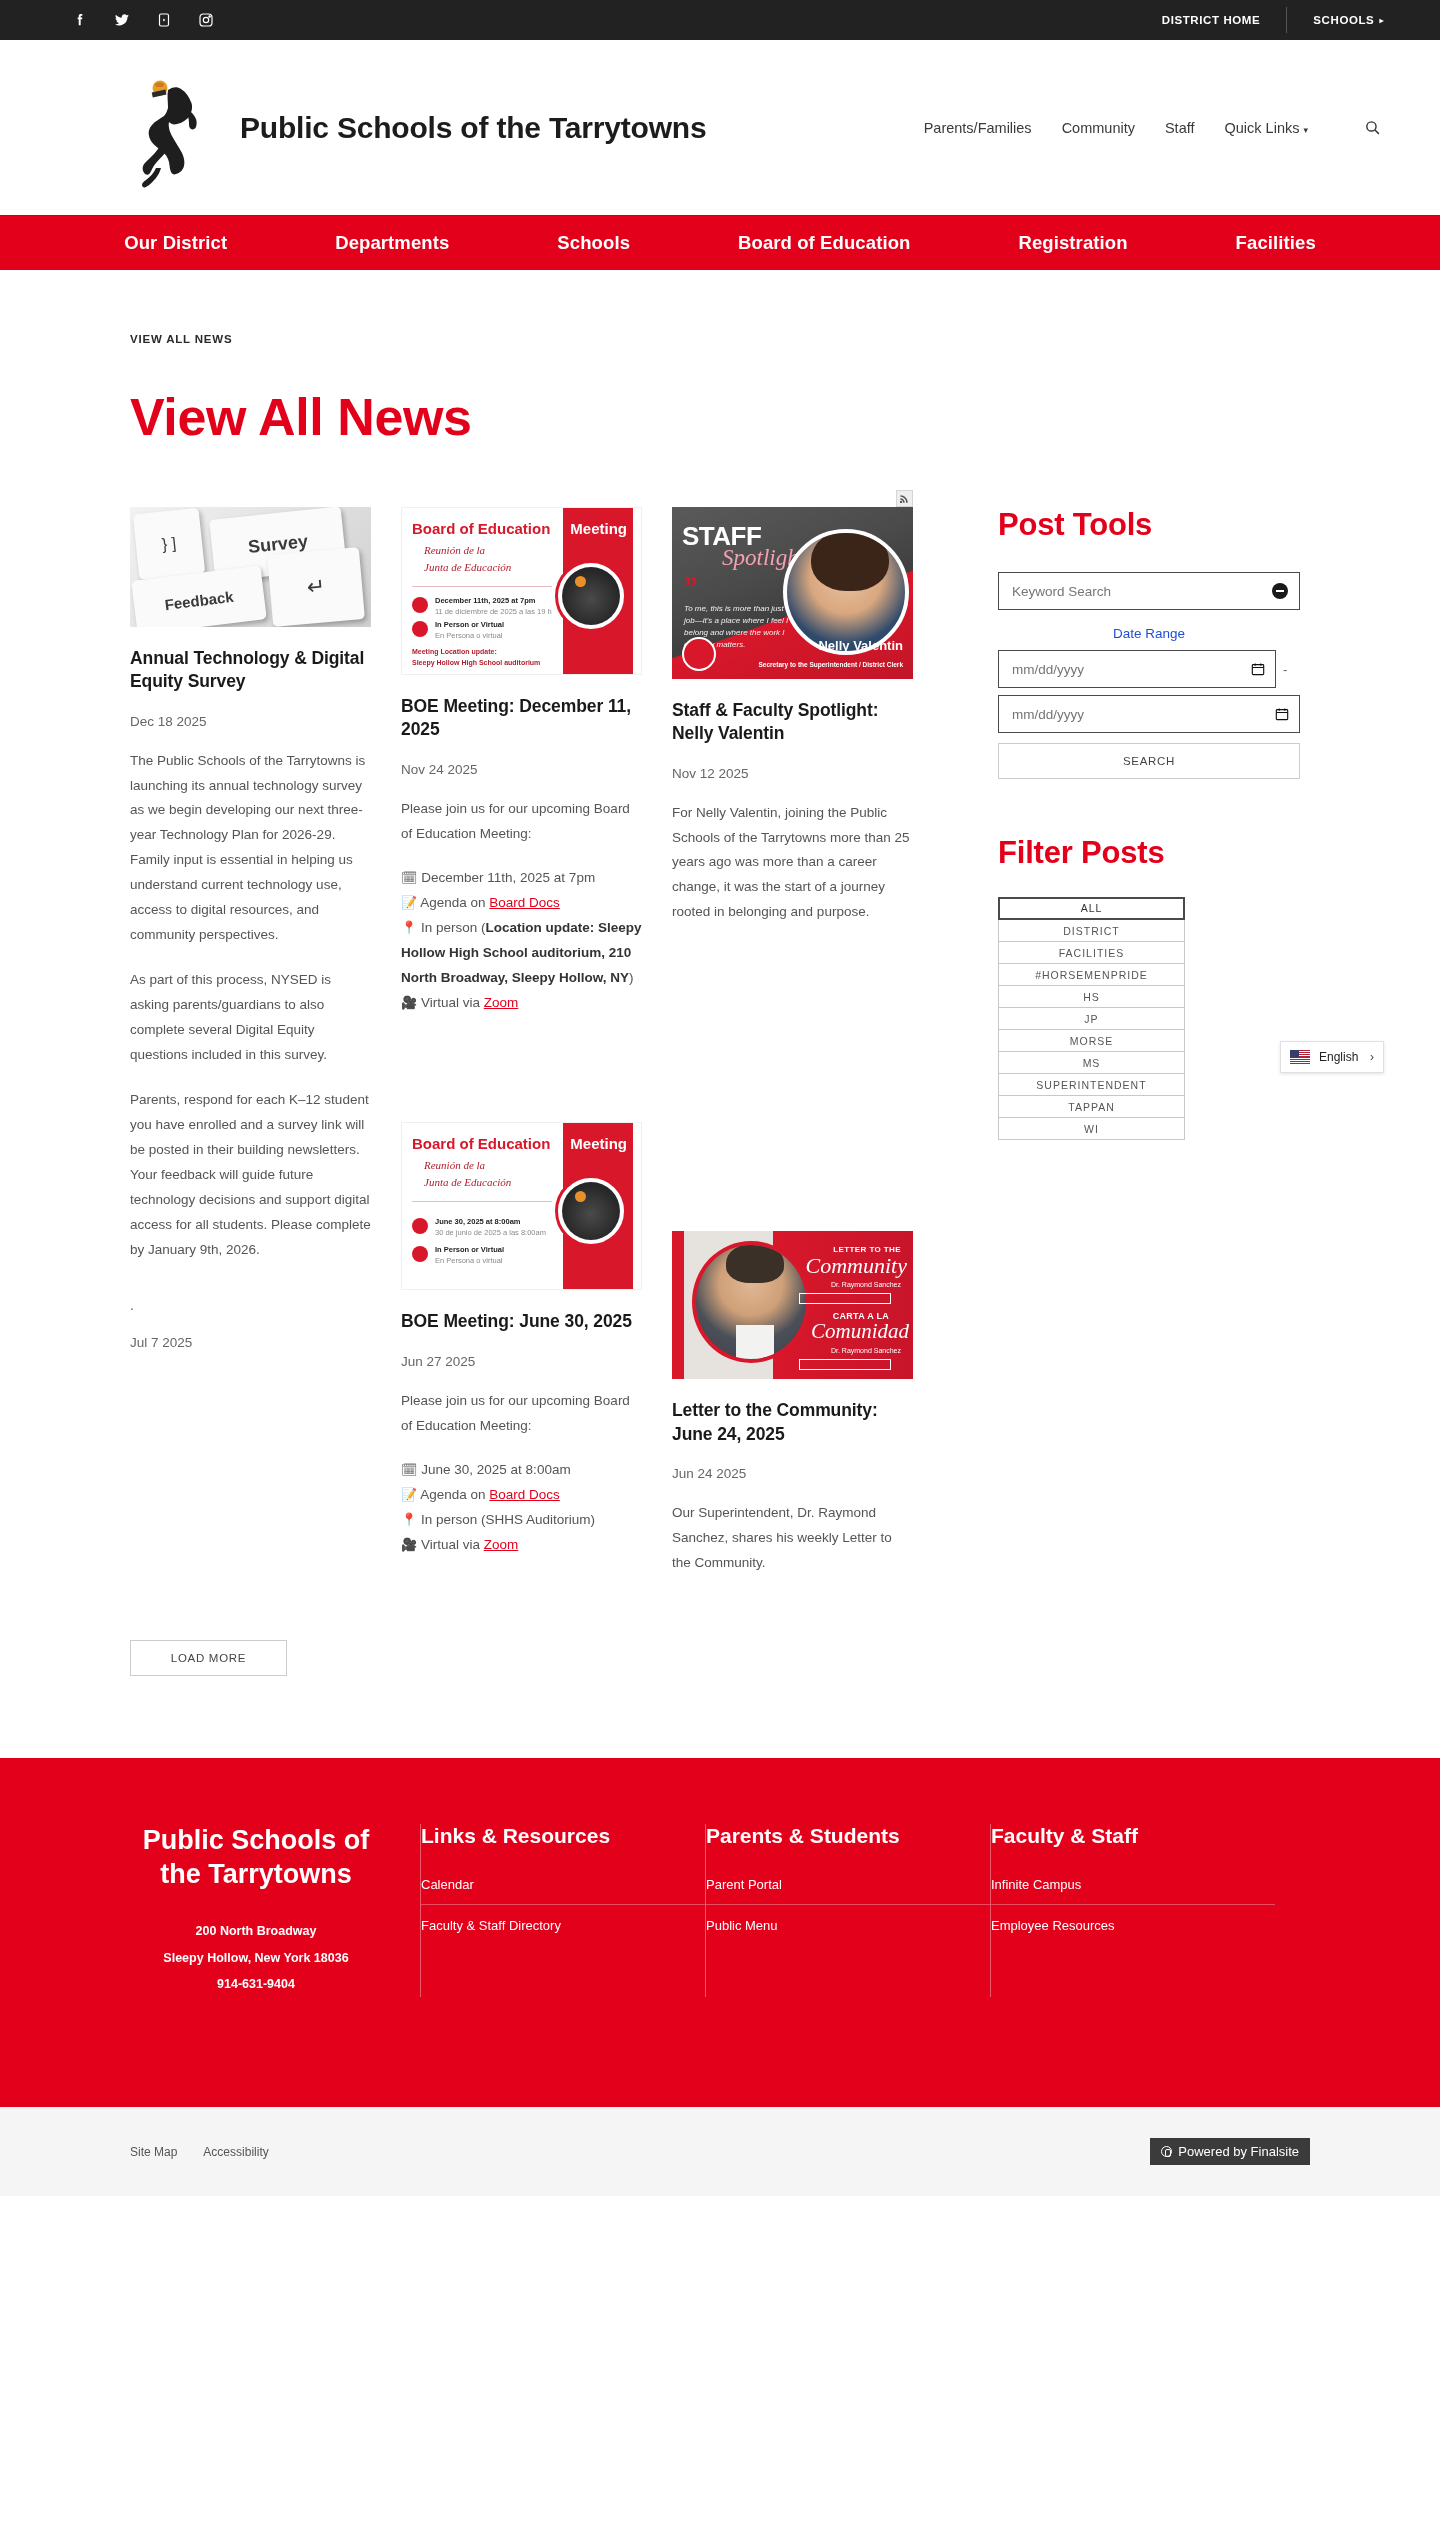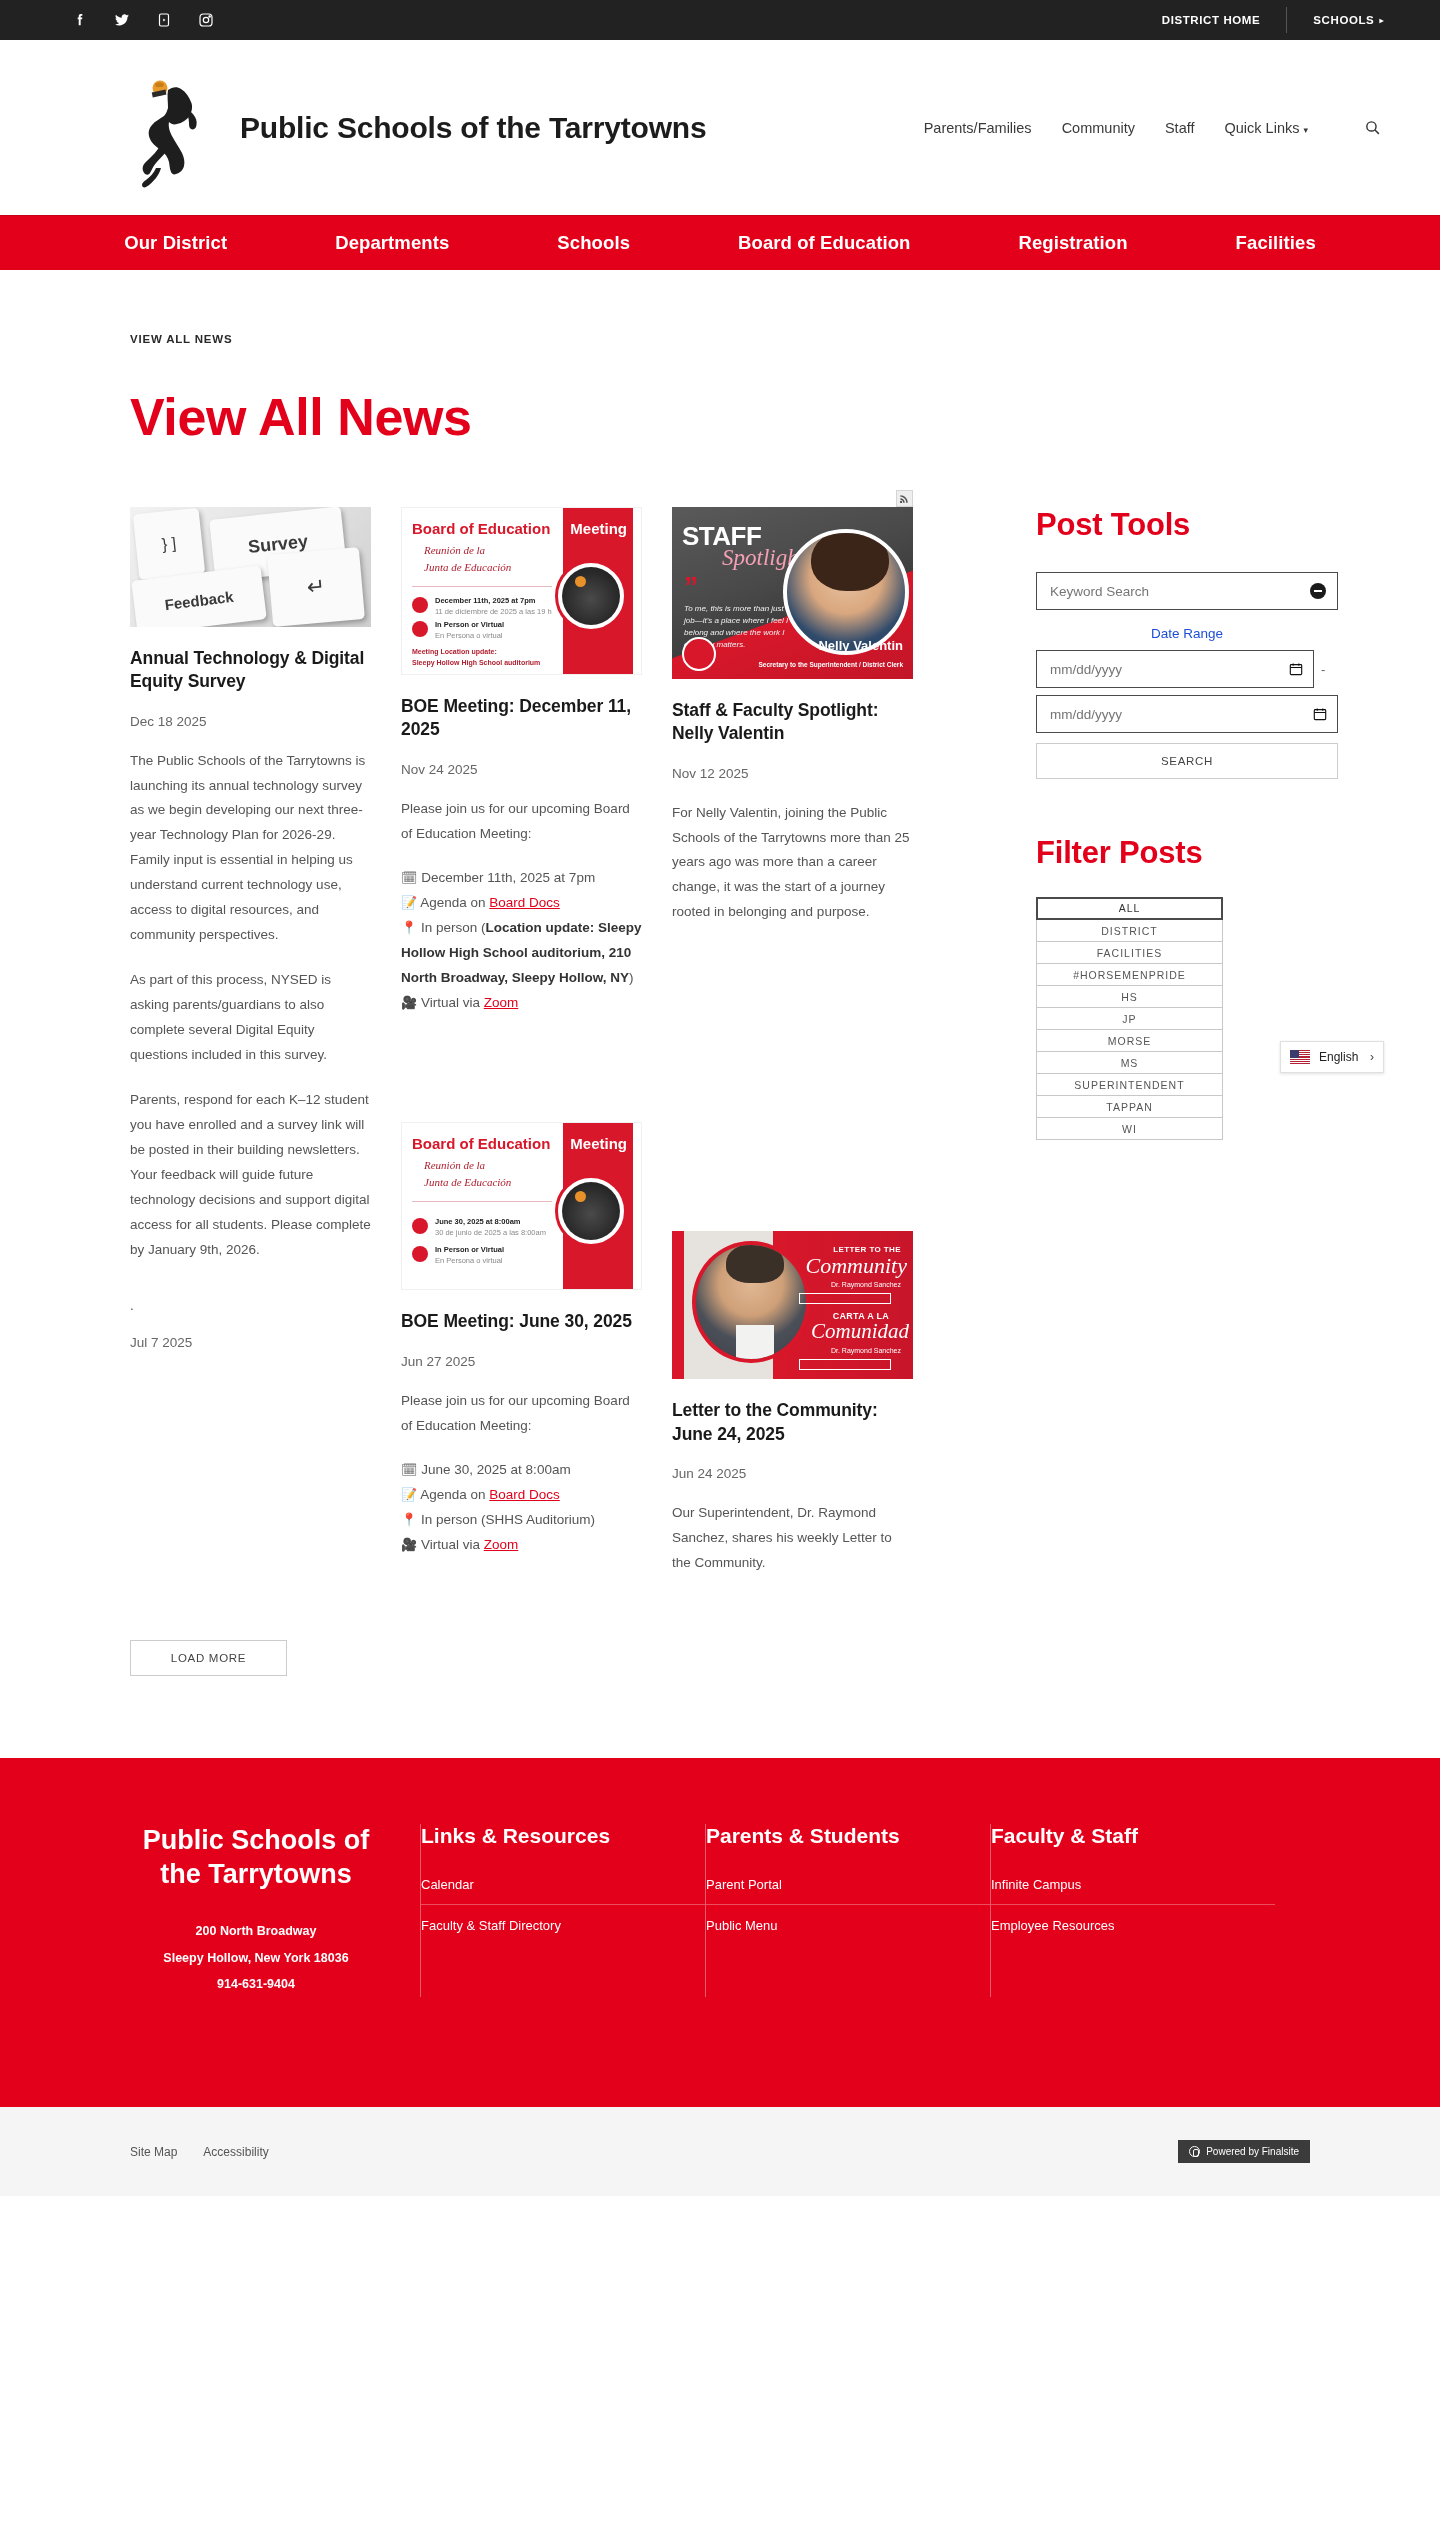--- a/index.html
+++ b/index.html
@@ -270,21 +270,21 @@
     border: 1px solid #cccccc;
     background: #ffffff;
     font-size: 11.5px;
     letter-spacing: 0.7px;
     color: #444;
     cursor: pointer;
     font-family: "Liberation Sans", sans-serif;
   }
 
   
-  .sidebar { width: 302px; flex: none; margin-left: 38px; }
+  .sidebar { width: 302px; flex: none; }
   .sidebar-heading {
     font-family: "Liberation Sans Narrow", "Liberation Sans", sans-serif;
     font-size: 31px; font-weight: 700; color: #e3001b;
     letter-spacing: -0.2px;
   }
   .keyword-wrap { margin-top: 29px; position: relative; }
   .keyword-input {
     width: 302px; height: 38px;
     border: 1px solid #4a4a4a;
     padding: 0 42px 0 13px;
@@ -391,21 +391,21 @@
     display: flex; align-items: center;
     padding: 0 56px;
   }
   .bottom-inner { display: flex; align-items: center; width: 100%; padding-left: 74px; padding-right: 74px; }
   .bottom-link {
     font-size: 12px; color: #555; text-decoration: none; margin-right: 26px; cursor: pointer;
   }
   .finalsite {
     margin-left: auto;
     background: #3b3b3b; color: #ffffff;
-    font-size: 10px;
+    font-size: 13px;
     padding: 6px 11px;
     display: flex; align-items: center; gap: 6px;
     cursor: pointer;
   }
   .fs-mark { width: 11px; height: 11px; border: 1px solid #fff; border-radius: 50%; position: relative; }
   .fs-mark::after { content:""; position:absolute; left:3px; top:1.5px; width:4px; height:6px; border:1px solid #fff; border-radius:2px; }
 </style>
 </head>
 <body>
 

